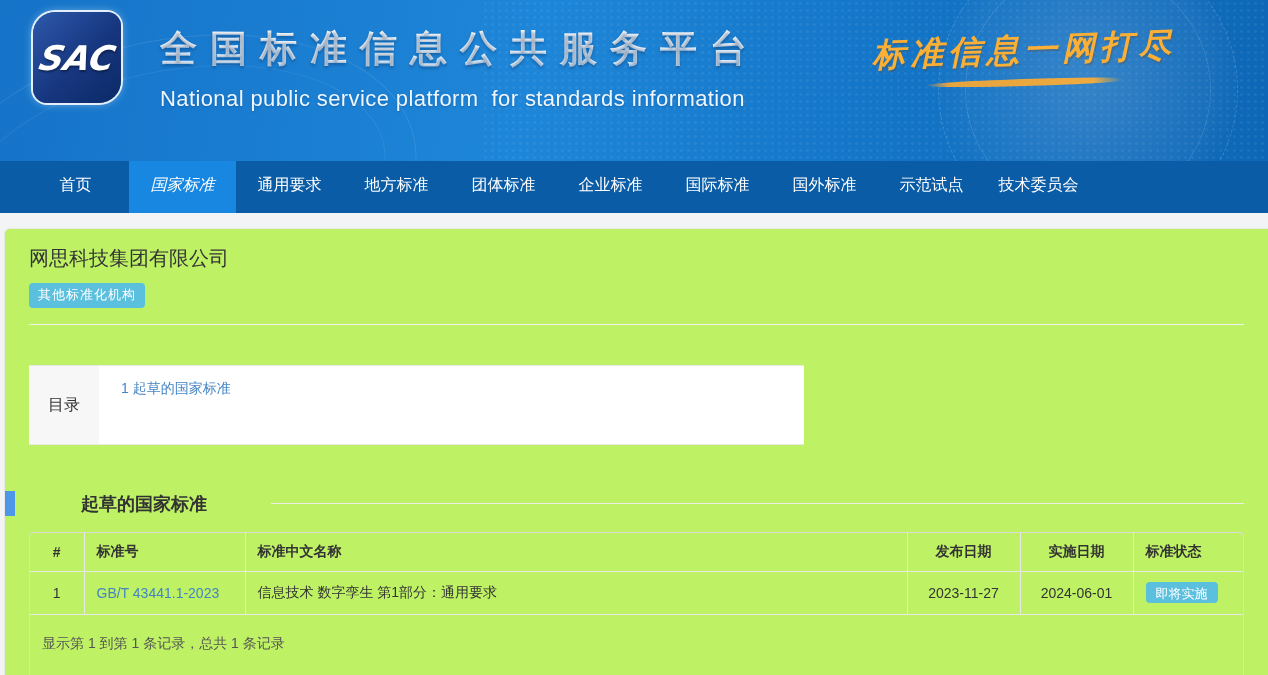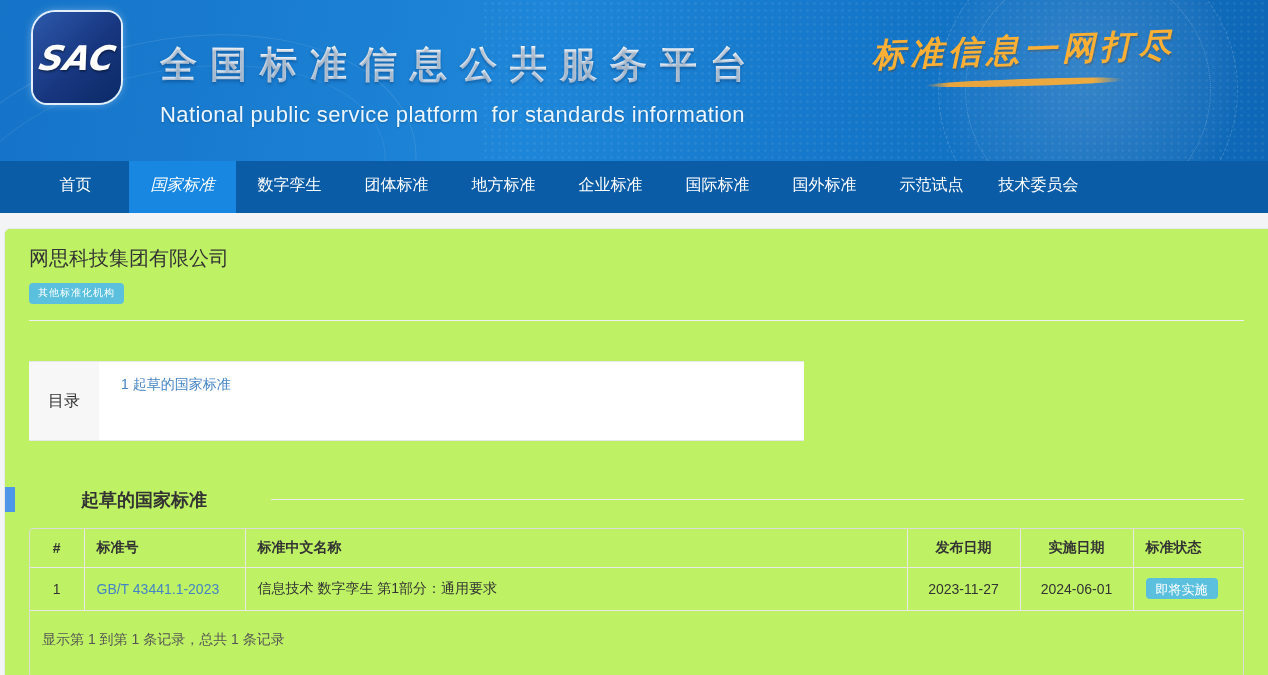--- a/index.html
+++ b/index.html
@@ -24,21 +24,21 @@
 
   .logo { position:absolute; left:33px; top:12px; width:88px; height:91px;
           background:linear-gradient(135deg,#2d59ab 0%,#17367f 55%,#0b2a66 100%);
           border-radius:22px 14px 22px 14px;
           box-shadow:0 0 0 2px rgba(255,255,255,.85), 0 0 10px rgba(255,255,255,.5);
           display:flex; align-items:center; justify-content:center; cursor:pointer; }
   .logo span { color:#fff; font-weight:bold; font-style:italic; font-size:34px;
           letter-spacing:0; transform:skewX(-12deg); text-shadow:1px 2px 2px rgba(0,0,0,.35);
           font-family:"DejaVu Sans",sans-serif; }
 
-  .title-block { position:absolute; left:160px; top:40px; }
+  .title-block { position:absolute; left:160px; top:24px; }
   .site-title { color:#fff; font-size:37px; font-weight:bold; letter-spacing:13px;
           text-shadow:0 2px 3px rgba(0,40,90,.35); white-space:nowrap;
           background:linear-gradient(#ffffff,#dfeefc); -webkit-background-clip:text;
           background-clip:text; -webkit-text-fill-color:transparent; }
   .site-subtitle { margin-top:12px; color:#eef6ff; font-size:22px; letter-spacing:.4px;
           white-space:pre; text-shadow:0 1px 2px rgba(0,40,90,.3); }
 
   .slogan-wrap { position:absolute; right:92px; top:28px; text-align:center; }
   .slogan { color:#fcaf35; font-size:33px; font-weight:bold; font-style:italic;
           letter-spacing:5px; white-space:nowrap; transform:rotate(-2deg);
@@ -55,21 +55,21 @@
   .nav a.active { background:#1787e2;font-style:italic; }
 
   
   .page { padding:15px 0 0 4px; }
   .card { background:#bef264; min-height:452px; border-left:1px solid #e7e8ea;
           border-top:1px solid #e7e8ea; border-top-left-radius:6px; padding:0 24px; }
 
   .org-block { padding-top:16px; padding-bottom:16px; border-bottom:1px solid #f1f1f1; }
   .org-name { font-size:20px; color:#333; font-weight:normal; }
   .badge { display:inline-block; margin-top:11px; background:#5bc0de; color:#fff;
-           font-size:10px; padding:3px 9px 4px; border-radius:4px; letter-spacing:1px; }
+           font-size:13px; padding:3px 9px 4px; border-radius:4px; letter-spacing:1px; }
 
   .toc { margin-top:40px; width:775px; height:80px; background:#f7f7f7;
          border-top:1px solid #e7e7e7; border-bottom:1px solid #e7e7e7; display:flex; }
   .toc-label { width:70px; display:flex; align-items:center; justify-content:center;
          color:#333; font-size:16px; }
   .toc-body { flex:1; background:#fff; padding:13px 22px; }
   .toc-link { color:#4484c4; font-size:14px; text-decoration:none; cursor:pointer; }
 
   .section-head { margin-top:46px; display:flex; align-items:center;gap:48px; }
   .accent-bar { width:10px; height:25px; background:#4e97e8; margin-left:-24px; }
@@ -111,23 +111,23 @@
 
   <div class="slogan-wrap">
     <div class="slogan">标准信息一网打尽</div>
     <div class="slogan-stroke"></div>
   </div>
 </div>
 
 <div class="nav">
   <a>首页</a>
   <a class="active">国家标准</a>
-  <a>数字孪生</a>
+  <a>通用要求</a>
+  <a>地方标准</a>
   <a>团体标准</a>
-  <a>地方标准</a>
   <a>企业标准</a>
   <a>国际标准</a>
   <a>国外标准</a>
   <a>示范试点</a>
   <a>技术委员会</a>
 </div>
 
 <div class="page">
   <div class="card">
 

